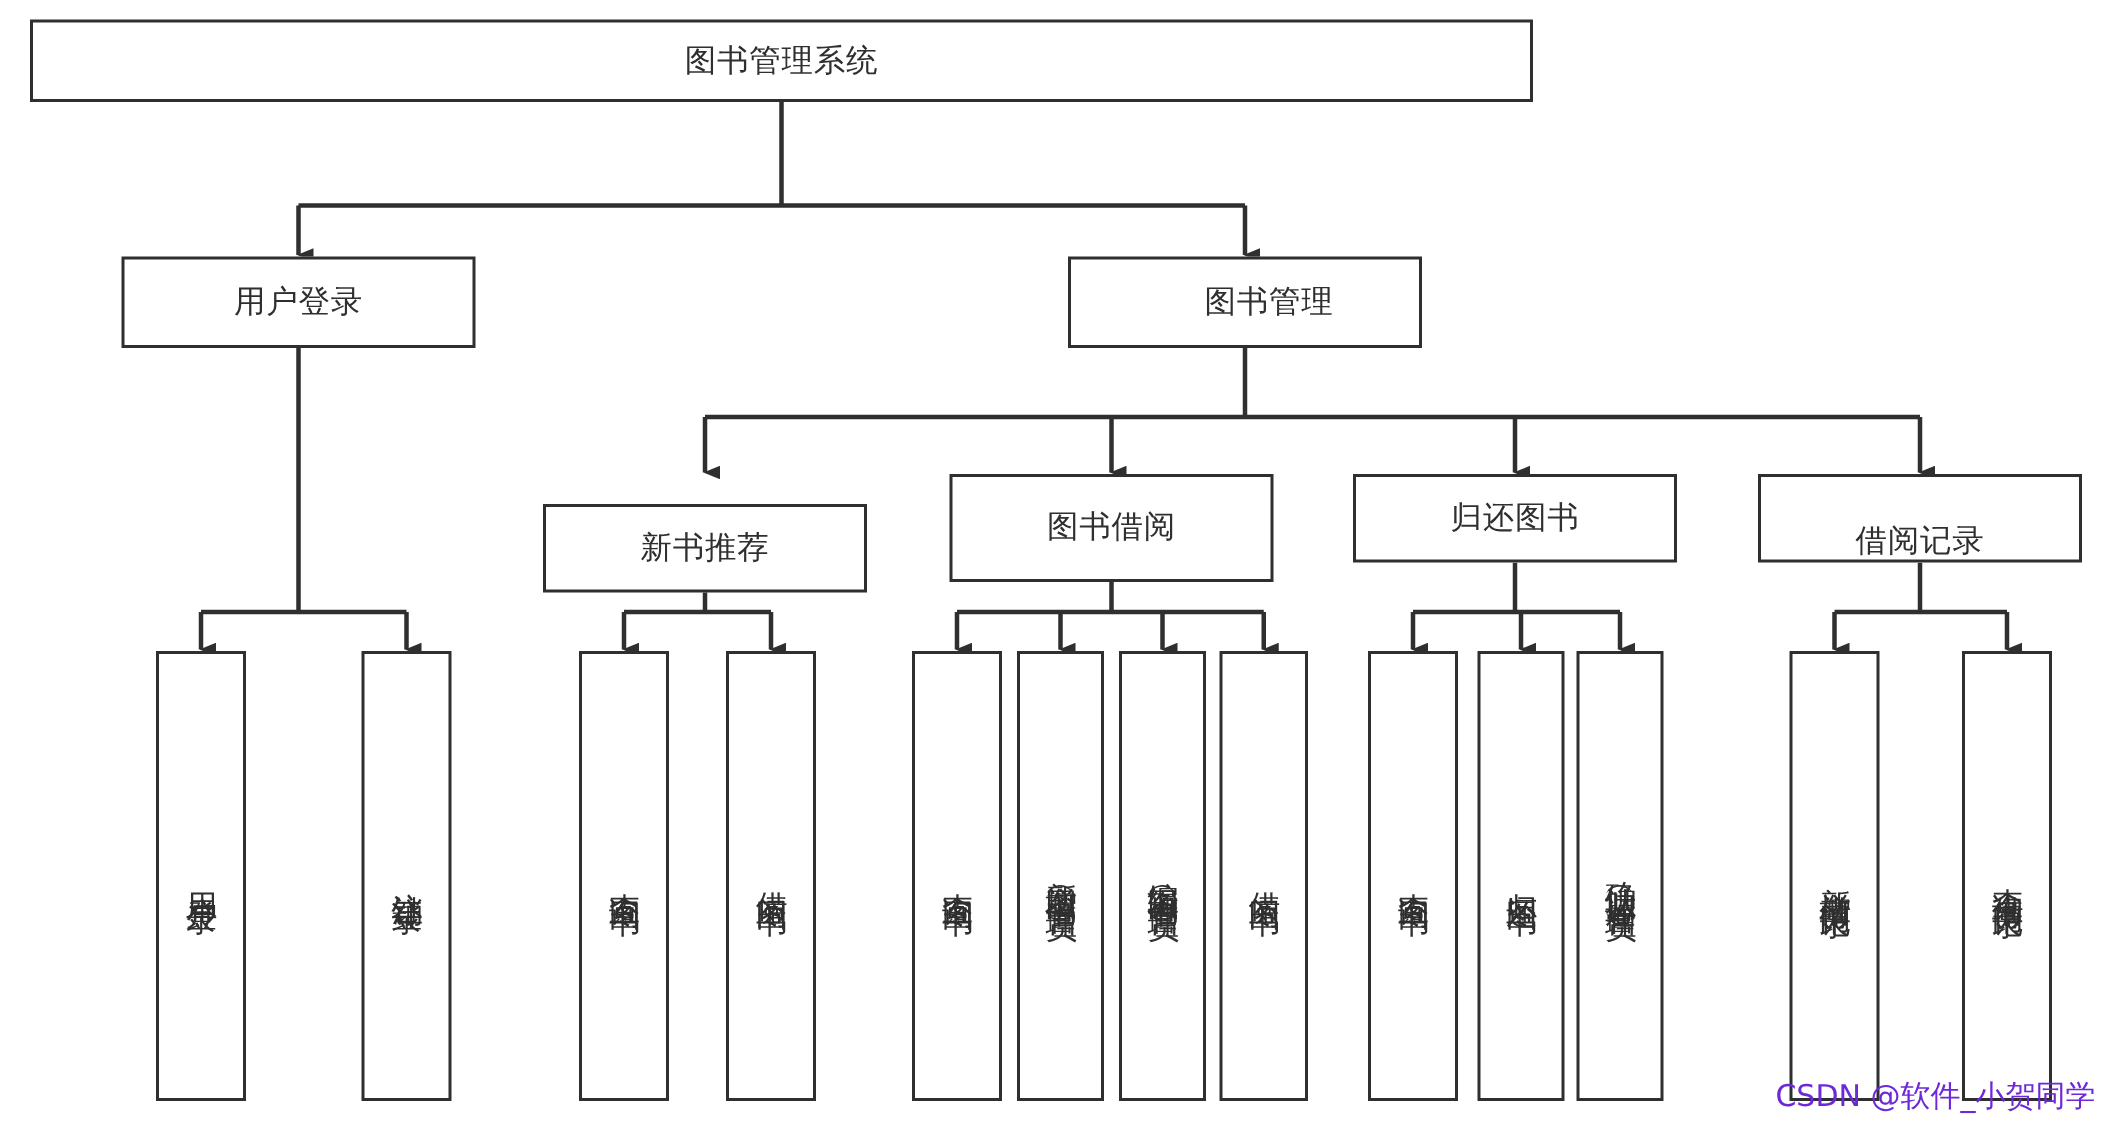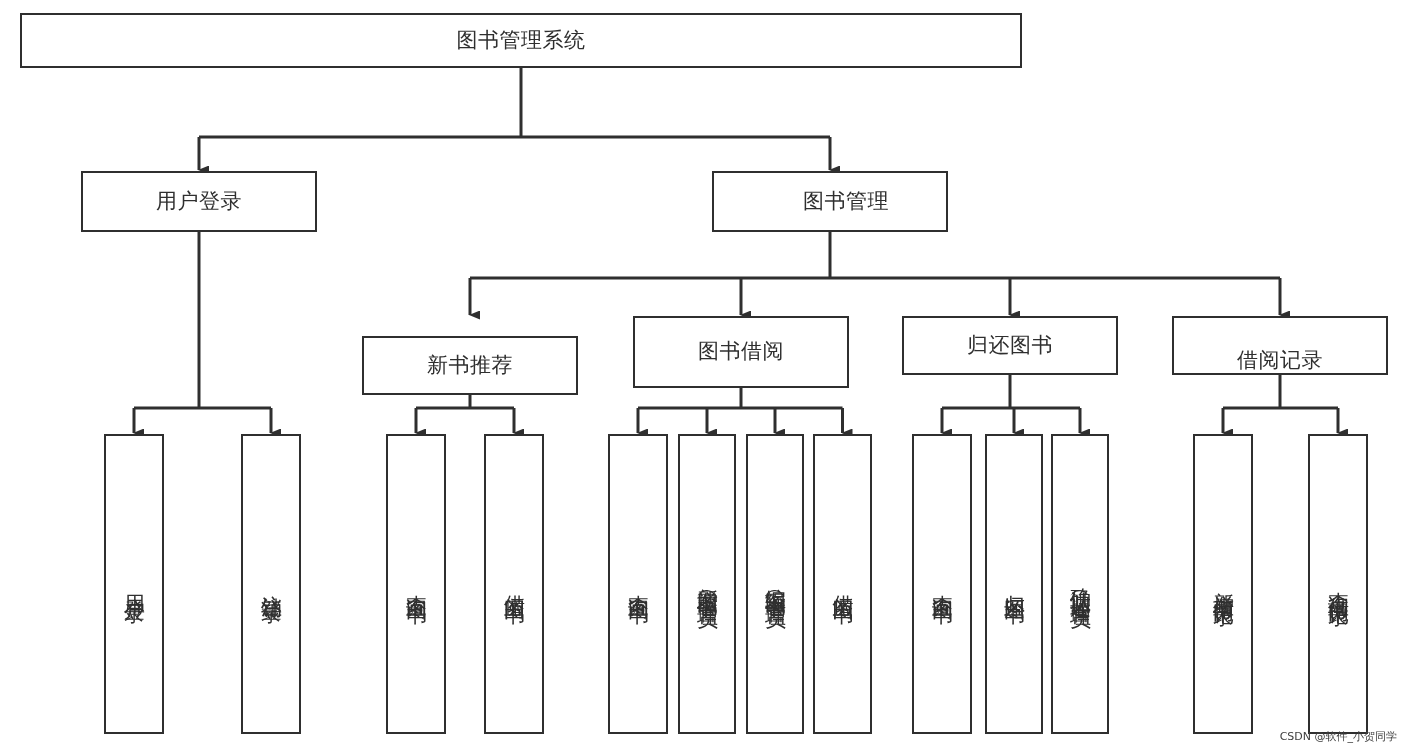--- a/index.html
+++ b/index.html
@@ -50,22 +50,22 @@
     font-size: 21px;
     writing-mode: vertical-rl;
     text-orientation: upright;
     letter-spacing: 3px;
     line-height: 1;
   }
   #watermark {
     position: absolute;
     right: 8px;
     bottom: 3px;
-    font-size: 11px;
-    color: #404040;
+    font-size: 20px;
+    color: #6d28d9;
     font-family: "DejaVu Sans", "Liberation Sans", sans-serif;
     white-space: nowrap;
     pointer-events: none;
   }
 </style>
 </head>
 <body>
 
 <div id="diagram-root">
 

